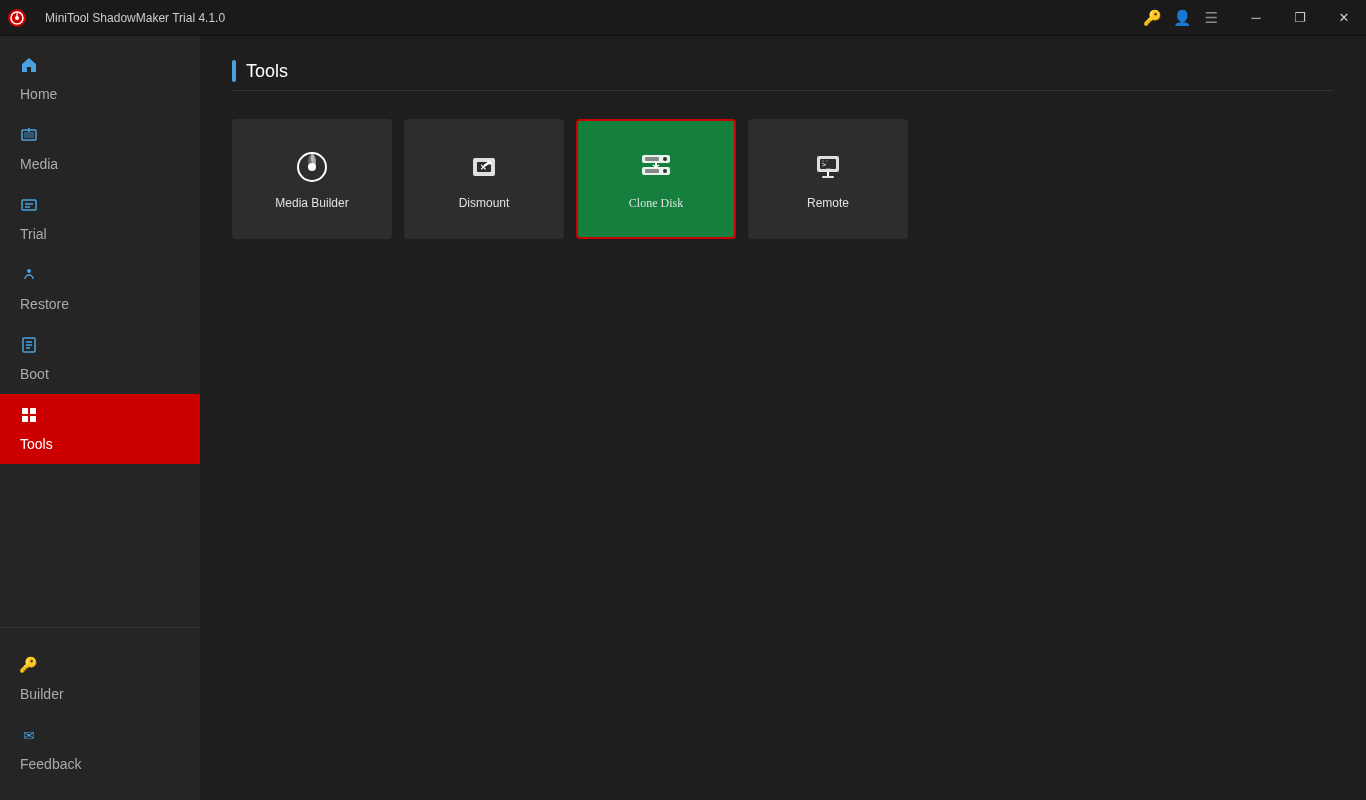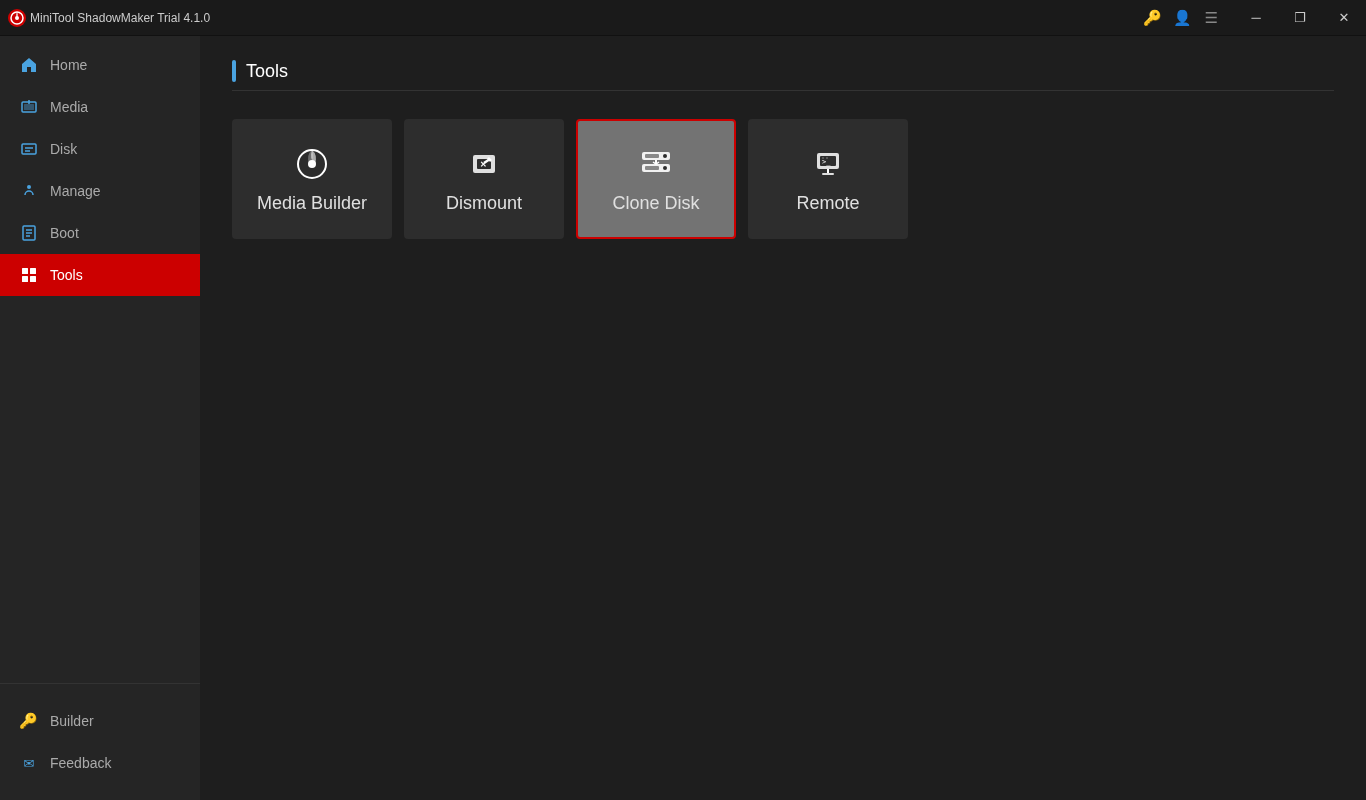--- a/index.html
+++ b/index.html
@@ -18,21 +18,21 @@
       background: #1a1a1a;
       display: flex;
       align-items: center;
       justify-content: space-between;
       padding: 0 8px;
       border-bottom: 1px solid #111;
     }
     .title-bar-left {
       display: flex;
       align-items: center;
-      gap: 4px;
+      gap: 19px;
     }
     .app-logo {
       width: 18px;
       height: 18px;
       background: #cc0000;
       border-radius: 50%;
       display: flex;
       align-items: center;
       justify-content: center;
       font-size: 10px;
@@ -75,28 +75,28 @@
       background: #252525;
       display: flex;
       flex-direction: column;
       padding-top: 8px;
     }
     .sidebar-nav {
       flex: 1;
     }
     .sidebar-item {
       display: flex;
-      align-items: center;
       gap: 12px;
       padding: 12px 20px;
       cursor: pointer;
       color: #aaa;
       font-size: 14px;
       border-radius: 0;
       transition: background 0.1s;
+      flex-direction: column;
     }
     .sidebar-item.active {
       background: #cc0000;
       color: #fff;
     }
     .sidebar-item-icon {
       width: 18px;
       height: 18px;
       display: flex;
       align-items: center;
@@ -153,31 +153,32 @@
       flex-direction: column;
       align-items: center;
       justify-content: center;
       gap: 10px;
       cursor: pointer;
       border: 2px solid transparent;
       transition: background 0.15s, border-color 0.15s;
     }
     .tool-card.selected {
       border-color: #cc0000;
-      background: #737373;
+      background: #15803d;
+      font-family: Liberation Serif, serif;
     }
     .tool-card-icon {
       font-size: 32px;
       color: #e0e0e0;
       display: flex;
       align-items: center;
       justify-content: center;
     }
     .tool-card-label {
-      font-size: 18px;
+      font-size: 12px;
       color: #e0e0e0;
       text-align: center;
     }
   </style>
 </head>
 <body>
 
 <div class="title-bar">
   <div class="title-bar-left">
     <div class="app-logo">
@@ -227,32 +228,32 @@
       </div>
 
       <div class="sidebar-item">
         <span class="sidebar-item-icon">
           <svg width="16" height="16" viewBox="0 0 16 16" fill="none" stroke="#4aa3e0" stroke-width="1.5">
               <rect x="1" y="3" width="14" height="10" rx="1"></rect>
               <line x1="4" y1="7" x2="12" y2="7"></line>
               <line x1="4" y1="10" x2="9" y2="10"></line>
             </svg>
         </span>
-        <span>Disk</span>
+        <span>Trial</span>
       </div>
 
 
       <div class="sidebar-item">
         <span class="sidebar-item-icon">
           <svg width="16" height="16" viewBox="0 0 16 16" fill="#4aa3e0">
               <circle cx="8" cy="4" r="2"></circle>
               <path d="M4 12c0-2.2 1.8-4 4-4s4 1.8 4 4" fill="none" stroke="#4aa3e0" stroke-width="1.5"></path>
             </svg>
         </span>
-        <span>Manage</span>
+        <span>Restore</span>
       </div>
 
       <div class="sidebar-item">
         <span class="sidebar-item-icon">
           <svg width="16" height="16" viewBox="0 0 16 16" fill="none" stroke="#4aa3e0" stroke-width="1.5">
               <rect x="2" y="1" width="12" height="14" rx="1"></rect>
               <line x1="5" y1="5" x2="11" y2="5"></line>
               <line x1="5" y1="8" x2="11" y2="8"></line>
               <line x1="5" y1="11" x2="9" y2="11"></line>
             </svg>

